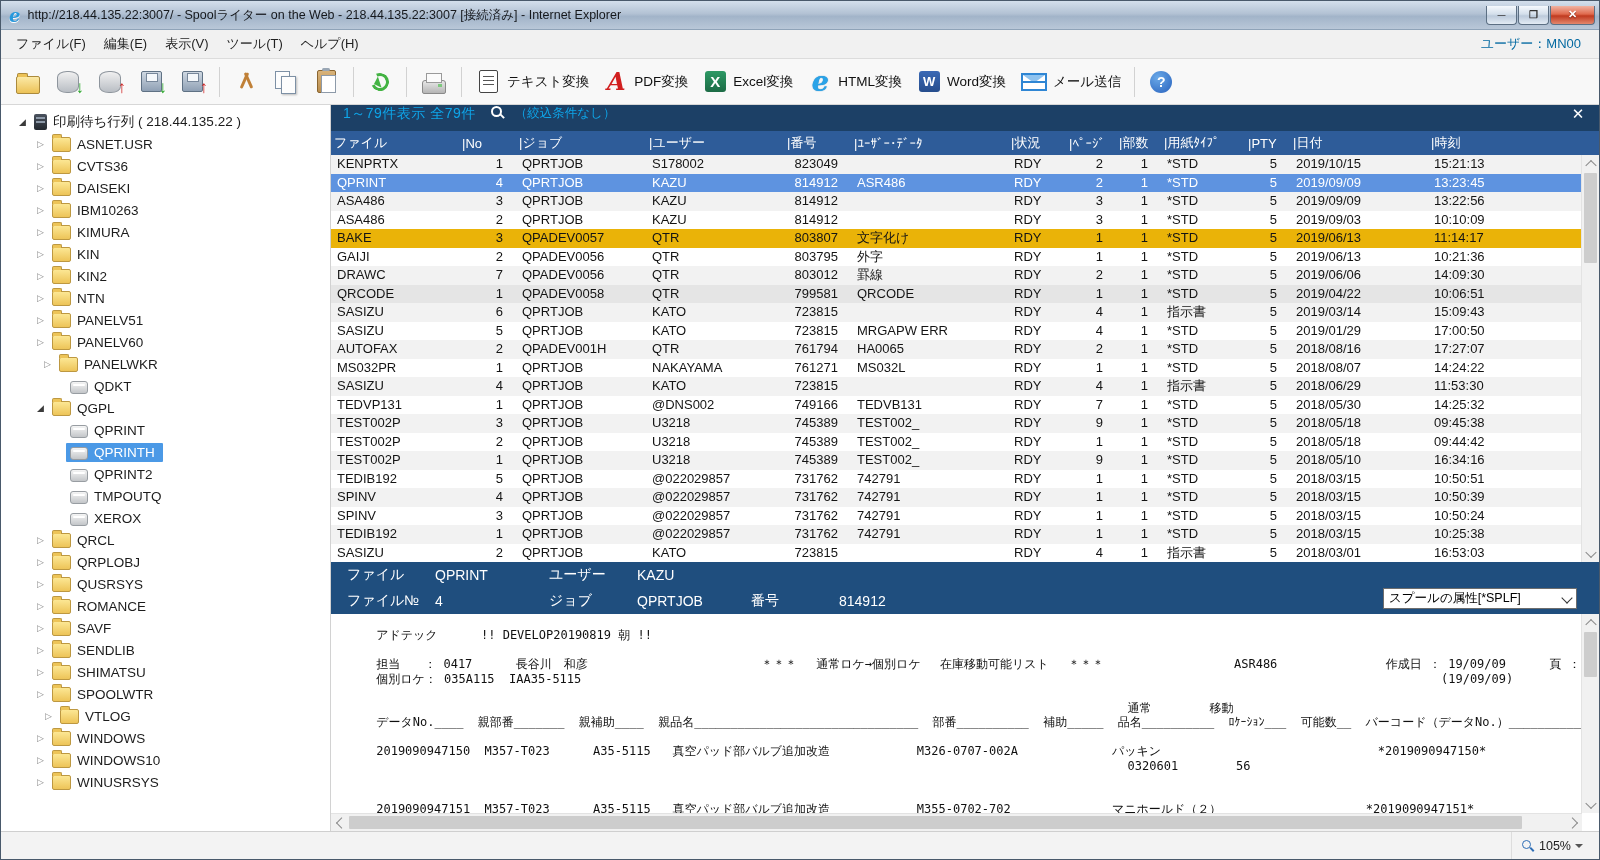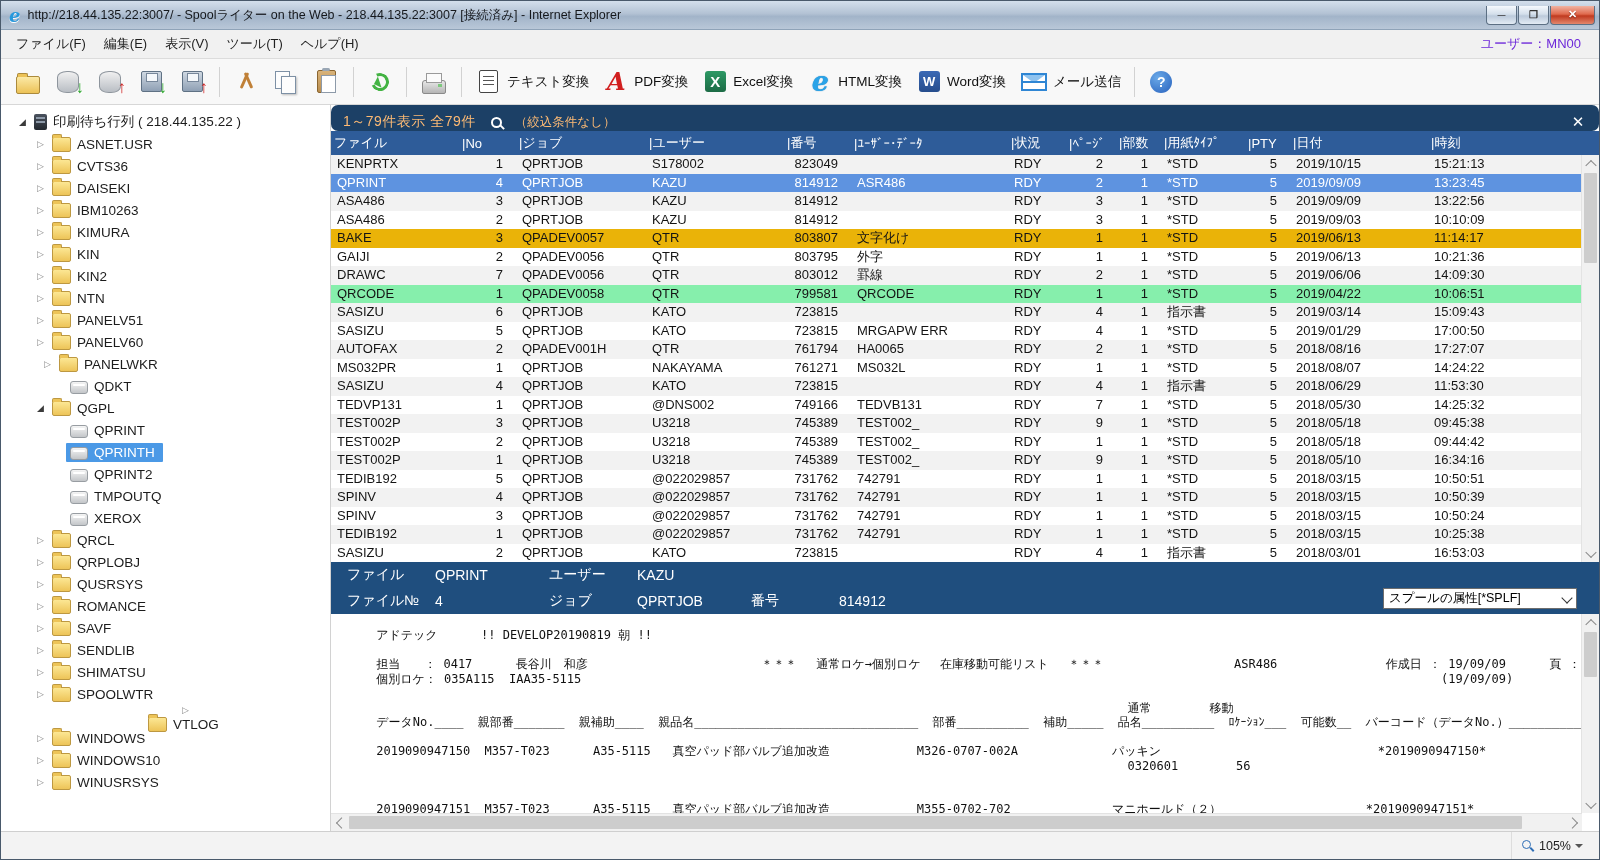--- a/index.html
+++ b/index.html
@@ -15,21 +15,21 @@
         background:linear-gradient(#f5f9fd,#d4dfeb 45%,#bccadb 55%,#e2ebf4);margin-left:1px;padding:0;}
   .wbtn::before{position:absolute;inset:0;display:flex;align-items:center;justify-content:center;
         font-size:10px;font-weight:bold;color:#333;}
   .wbtn-min::before{content:'—';font-size:8px;}
   .wbtn-max::before{content:'❐';}
   .wbtn-close{width:45px;background:linear-gradient(#f0b3a2,#e06a4e 45%,#c03a20 55%,#e3876d);}
   .wbtn-close::before{content:'✕';color:#fff;font-size:11px;text-shadow:0 1px 1px #7d1d0c;}
   
   .menubar{height:28px;flex:none;display:flex;align-items:center;background:#f1f1f1;border-bottom:1px solid #dcdcdc;padding:0 6px;}
   .menu-item{padding:4px 9px;font-size:13px;color:#1f1f1f;cursor:default;}
-  .user-label{margin-left:auto;font-size:13px;color:#6d28d9;padding-right:12px;}
+  .user-label{margin-left:auto;font-size:13px;color:#0369a1;padding-right:12px;}
   
   .toolbar{height:45px;flex:none;display:flex;align-items:center;background:#f8f8f8;border-bottom:1px solid #d7d7d7;padding:0 8px;}
   .tb-btn{display:flex;align-items:center;gap:5px;background:transparent;border:1px solid transparent;height:38px;padding:2px 6px;font-family:inherit;}
   .tb-label{font-size:13.5px;color:#111;white-space:nowrap;}
   .tb-sep{width:1px;height:30px;background:#d2d2d2;margin:0 6px;flex:none;}
   .ic{width:26px;height:26px;position:relative;display:inline-block;flex:none;}
   
   .ic-open-folder{background:linear-gradient(#fbe9a6,#ecc257);border:1px solid #ab8a3c;border-radius:2px;width:22px;height:16px;margin-top:7px;}
   .ic-open-folder::before{content:'';position:absolute;top:-4px;left:0;width:9px;height:3px;background:#ecc257;border:1px solid #ab8a3c;border-bottom:none;border-radius:2px 2px 0 0;}
   .ic-spool-download,.ic-spool-upload{background:linear-gradient(#f0f0f0,#b9bec4);border:1px solid #8e959d;border-radius:45%/28%;width:20px;height:20px;margin:3px;}
@@ -80,21 +80,21 @@
   .tree-row.selected .hl{background:#4b99e6;color:#fff;}
   .t-ic{position:relative;flex:none;display:inline-block;margin:0 6px 0 2px;}
   .t-server{width:13px;height:16px;background:linear-gradient(#4a525e,#23282f);border-radius:2px;}
   .t-server::before{content:'';position:absolute;left:2px;top:3px;right:2px;height:2px;background:#8d99a8;box-shadow:0 4px 0 #8d99a8;}
   .t-folder{width:17px;height:13px;background:linear-gradient(#fce794,#edc458);border:1px solid #bd9841;border-radius:2px;}
   .t-folder::before{content:'';position:absolute;top:-4px;left:-1px;width:8px;height:3px;background:#edc458;border:1px solid #bd9841;border-bottom:none;border-radius:2px 2px 0 0;}
   .t-queue{width:16px;height:11px;background:linear-gradient(#f5f5f5,#c3c6c9);border:1px solid #989da2;border-radius:3px;margin-top:2px;}
   .t-queue::before{content:'';position:absolute;left:2px;top:2px;right:2px;height:2px;background:#fff;border-radius:2px;}
   
   .main{flex:1;display:flex;flex-direction:column;min-width:0;}
-  .countbar{height:26px;flex:none;background:#1c4066;color:#fdba74;display:flex;align-items:flex-end;padding:0 12px;font-size:14px;border-radius:7px;}
+  .countbar{height:26px;flex:none;background:#1c4066;color:#0ea5e9;display:flex;align-items:flex-start;padding:0 12px;font-size:14px;}
   .count-text{font-weight:normal;letter-spacing:.5px;}
   .search-ic{width:15px;height:15px;position:relative;margin:0 10px 0 14px;flex:none;}
   .search-ic::before{content:'';position:absolute;width:7px;height:7px;border:2px solid #fff;border-radius:50%;left:1px;top:1px;}
   .search-ic::after{content:'';position:absolute;width:2px;height:6px;background:#fff;transform:rotate(-45deg);left:11px;top:8px;}
   .filter-text{font-size:12.5px;}
   .close-x{margin-left:auto;width:18px;text-align:center;cursor:default;}
   .close-x::before{content:'✕';color:#fff;font-size:15px;font-weight:bold;}
   .thead{height:24px;flex:none;background:#2e5c99;color:#fff;display:flex;align-items:center;font-size:13px;}
   .th{box-sizing:border-box;padding-left:3px;white-space:nowrap;overflow:hidden;flex:none;}
   .listwrap{position:relative;flex:none;}
@@ -412,21 +412,21 @@
             <span>SHIMATSU</span>
           </span>
         </div>
         <div class="tree-row" style="padding-left: 32px;">
           <span class="tw tw-col"></span>
           <span class="hl">
             <span class="t-ic t-folder"></span>
             <span>SPOOLWTR</span>
           </span>
         </div>
-        <div class="tree-row" style="padding-left: 40px; flex-direction: column;">
+        <div class="tree-row" style="padding-left: 40px;">
           <span class="tw tw-col"></span>
           <span class="hl">
             <span class="t-ic t-folder"></span>
             <span>VTLOG</span>
           </span>
         </div>
         <div class="tree-row" style="padding-left: 32px;">
           <span class="tw tw-col"></span>
           <span class="hl">
             <span class="t-ic t-folder"></span>
@@ -574,21 +574,21 @@
               <div class="td num" style="width: 67px;">803012</div>
               <div class="td" style="width: 157px;">罫線</div>
               <div class="td" style="width: 58px;">RDY</div>
               <div class="td num" style="width: 50px;">2</div>
               <div class="td num" style="width: 45px;">1</div>
               <div class="td" style="width: 84px;">*STD</div>
               <div class="td num" style="width: 45px;">5</div>
               <div class="td" style="width: 138px;">2019/06/06</div>
               <div class="td" style="width: 156px;">14:09:30</div>
             </div>
-            <div class="tr" style="background: #86efac;">
+            <div class="tr" style="background: #e5e5e5;">
               <div class="td" style="width: 128px;">QRCODE</div>
               <div class="td num" style="width: 57px;">1</div>
               <div class="td" style="width: 130px;">QPADEV0058</div>
               <div class="td" style="width: 138px;">QTR</div>
               <div class="td num" style="width: 67px;">799581</div>
               <div class="td" style="width: 157px;">QRCODE</div>
               <div class="td" style="width: 58px;">RDY</div>
               <div class="td num" style="width: 50px;">1</div>
               <div class="td num" style="width: 45px;">1</div>
               <div class="td" style="width: 84px;">*STD</div>

